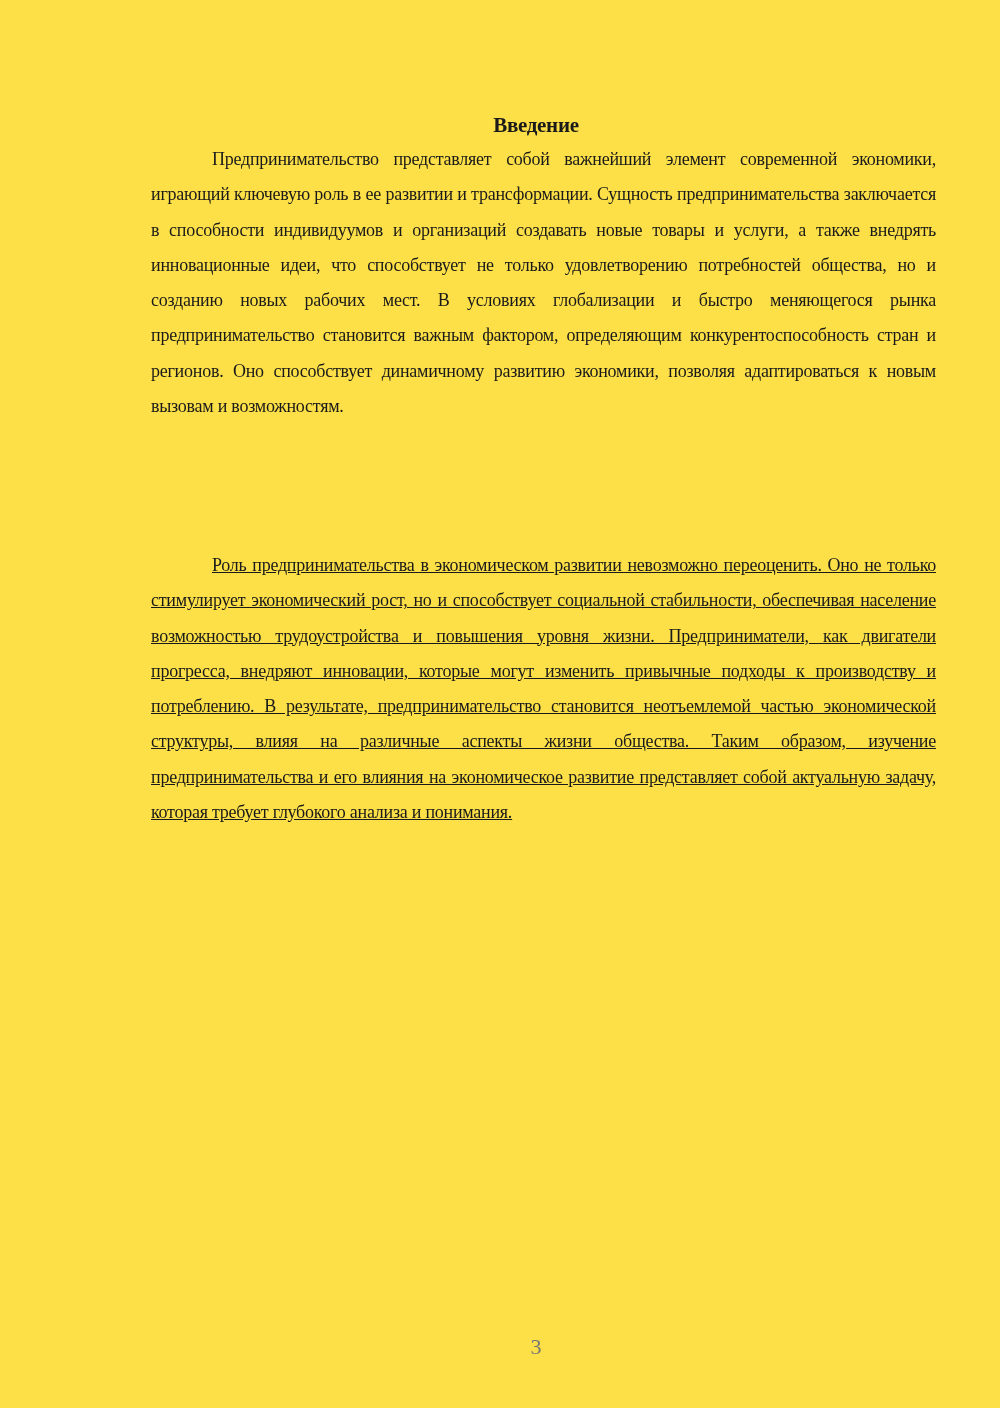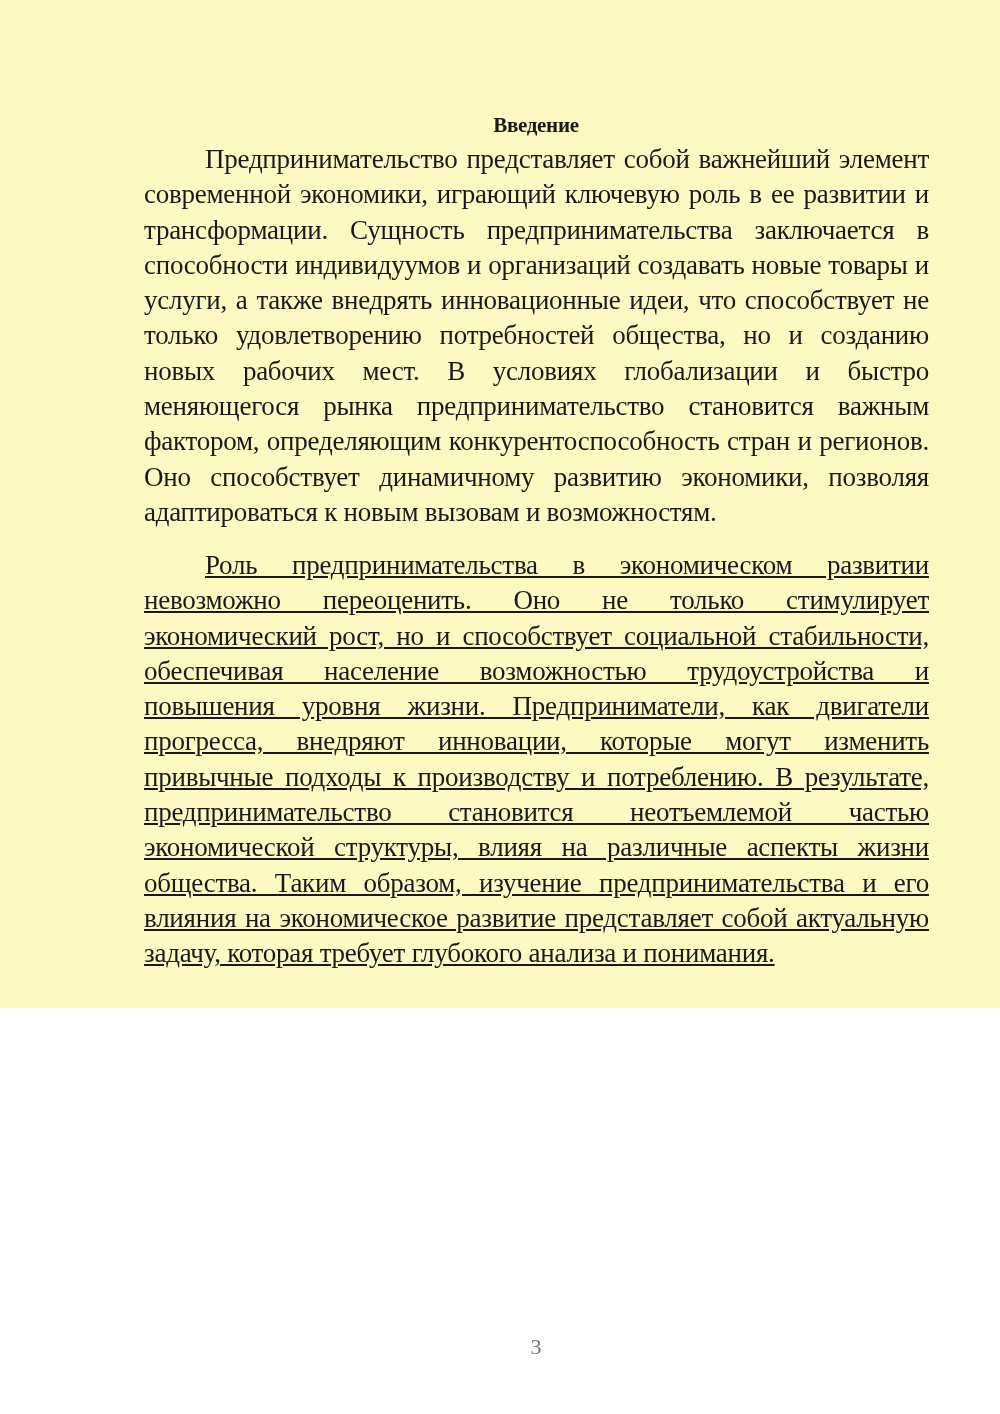--- a/index.html
+++ b/index.html
@@ -13,39 +13,39 @@
       position: relative;
       overflow: hidden;
       font-family: "Liberation Serif", "DejaVu Serif", serif;
       color: #1a1a1a;
     }
     .page {
       position: absolute;
       left: 0;
       top: 0;
       width: 1000px;
-      height: 1008px;
-      background: #fef9c3;
+      height: 1408px;
+      background: #fde047;
     }
     .heading {
       position: absolute;
       top: 97px;
       left: 0;
       width: 1072px;
       text-align: center;
       font-weight: bold;
       font-size: 21px;
       line-height: 28px;
       letter-spacing: -0.3px;
     }
     .body-text {
       position: absolute;
-      left: 144px;
+      left: 151px;
       width: 785px;
-      font-size: 27px;
+      font-size: 18px;
       line-height: 35.3px;
       text-align: justify;
       letter-spacing: -0.25px;
       word-spacing: 0px;
     }
     .para {
       margin: 0;
       text-indent: 61px;
       text-align: justify;
     }

